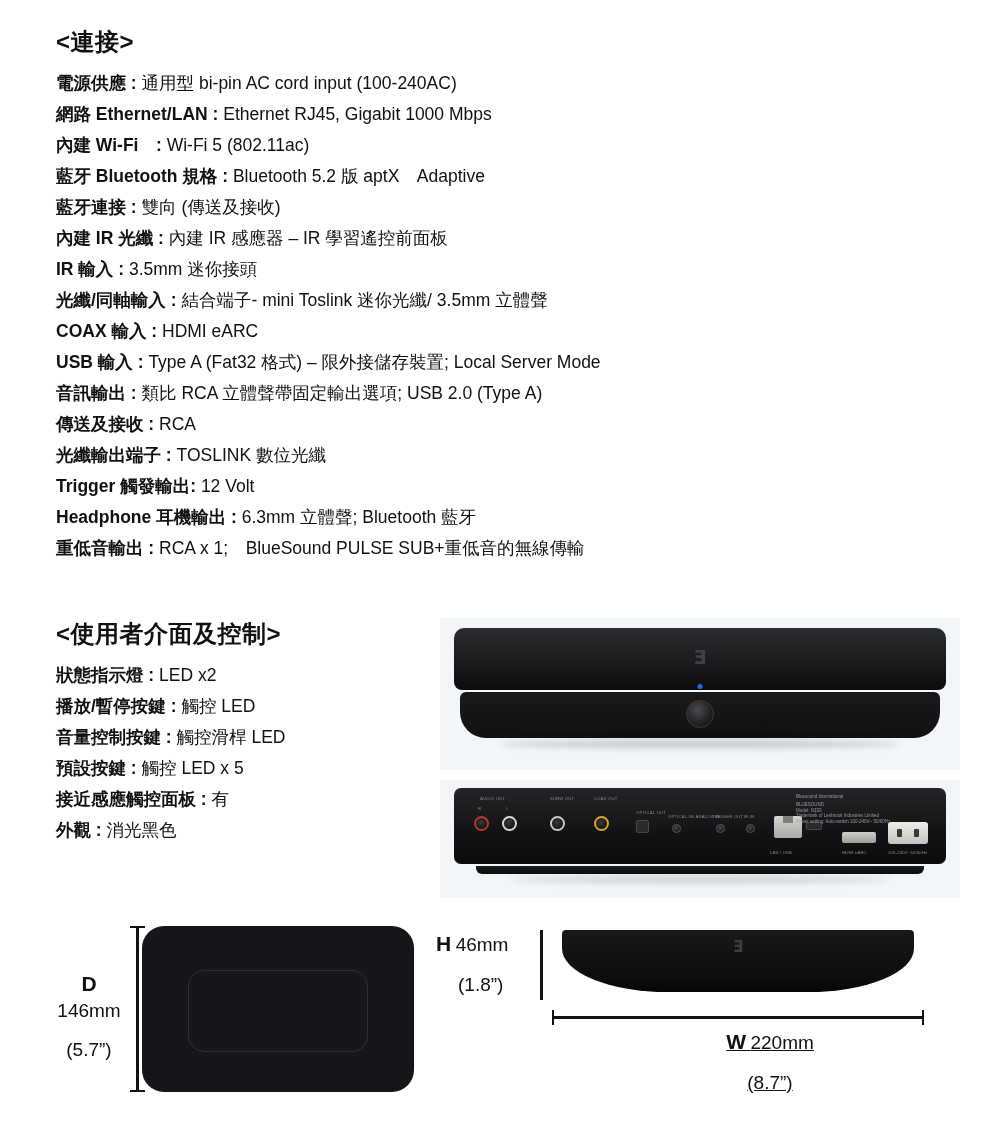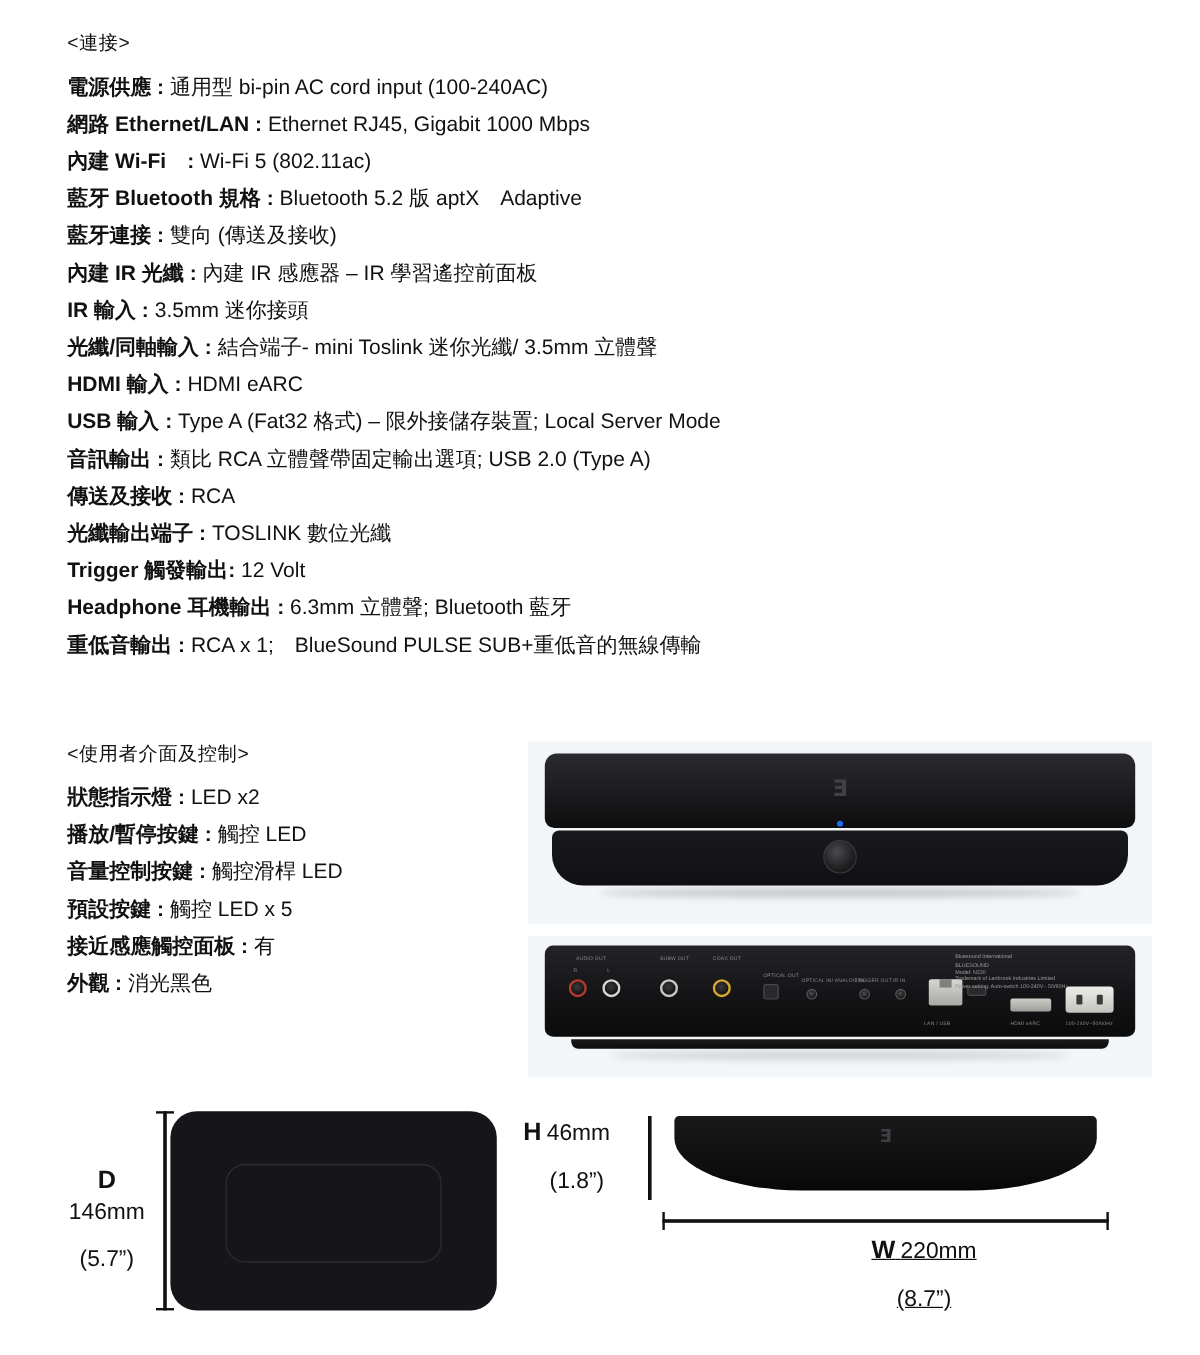--- a/index.html
+++ b/index.html
@@ -23,22 +23,22 @@
 
   
   .spec-block {
     position: absolute;
     left: 56px;
   }
   #connect-block { top: 26px; width: 660px; }
   #ui-block { top: 618px; width: 380px; }
 
   .section-heading {
-    font-size: 16px;
-    font-weight: normal;
+    font-size: 24px;
+    font-weight: bold;
     letter-spacing: 0.5px;
     margin: 0 0 10px 0;
     color: #111;
   }
   .spec-line {
     font-size: 17.5px;
     line-height: 31px;
     white-space: nowrap;
     color: #111;
   }
@@ -392,21 +392,21 @@
     </div>
     <div class="spec-line">
       <span class="lbl">IR 輸入 :</span>
       <span class="val">3.5mm 迷你接頭</span>
     </div>
     <div class="spec-line">
       <span class="lbl">光纖/同軸輸入 :</span>
       <span class="val">結合端子- mini Toslink 迷你光纖/ 3.5mm 立體聲</span>
     </div>
     <div class="spec-line">
-      <span class="lbl">HDMI 輸入 :</span>
+      <span class="lbl">COAX 輸入 :</span>
       <span class="val">HDMI eARC</span>
     </div>
     <div class="spec-line">
       <span class="lbl">USB 輸入 :</span>
       <span class="val">Type A (Fat32 格式) – 限外接儲存裝置; Local Server Mode</span>
     </div>
     <div class="spec-line">
       <span class="lbl">音訊輸出 :</span>
       <span class="val">類比 RCA 立體聲帶固定輸出選項; USB 2.0 (Type A)</span>
     </div>

